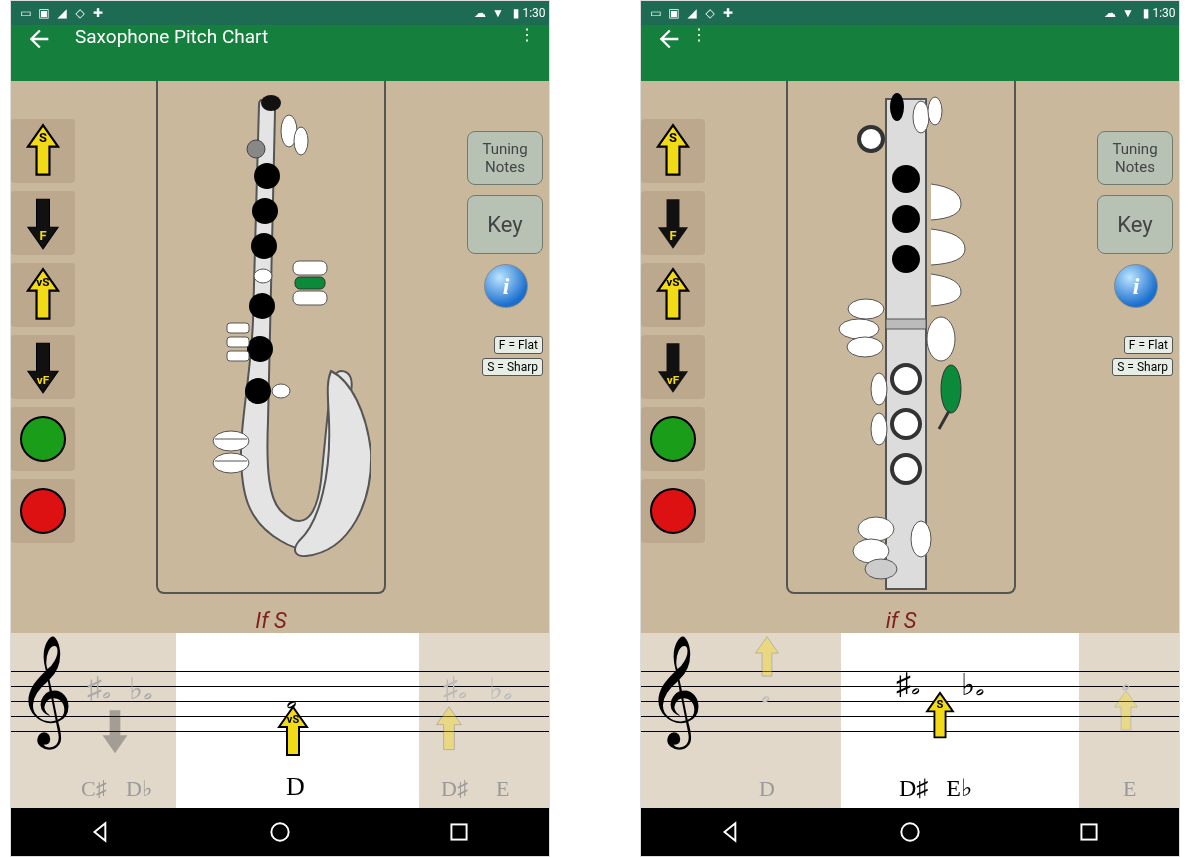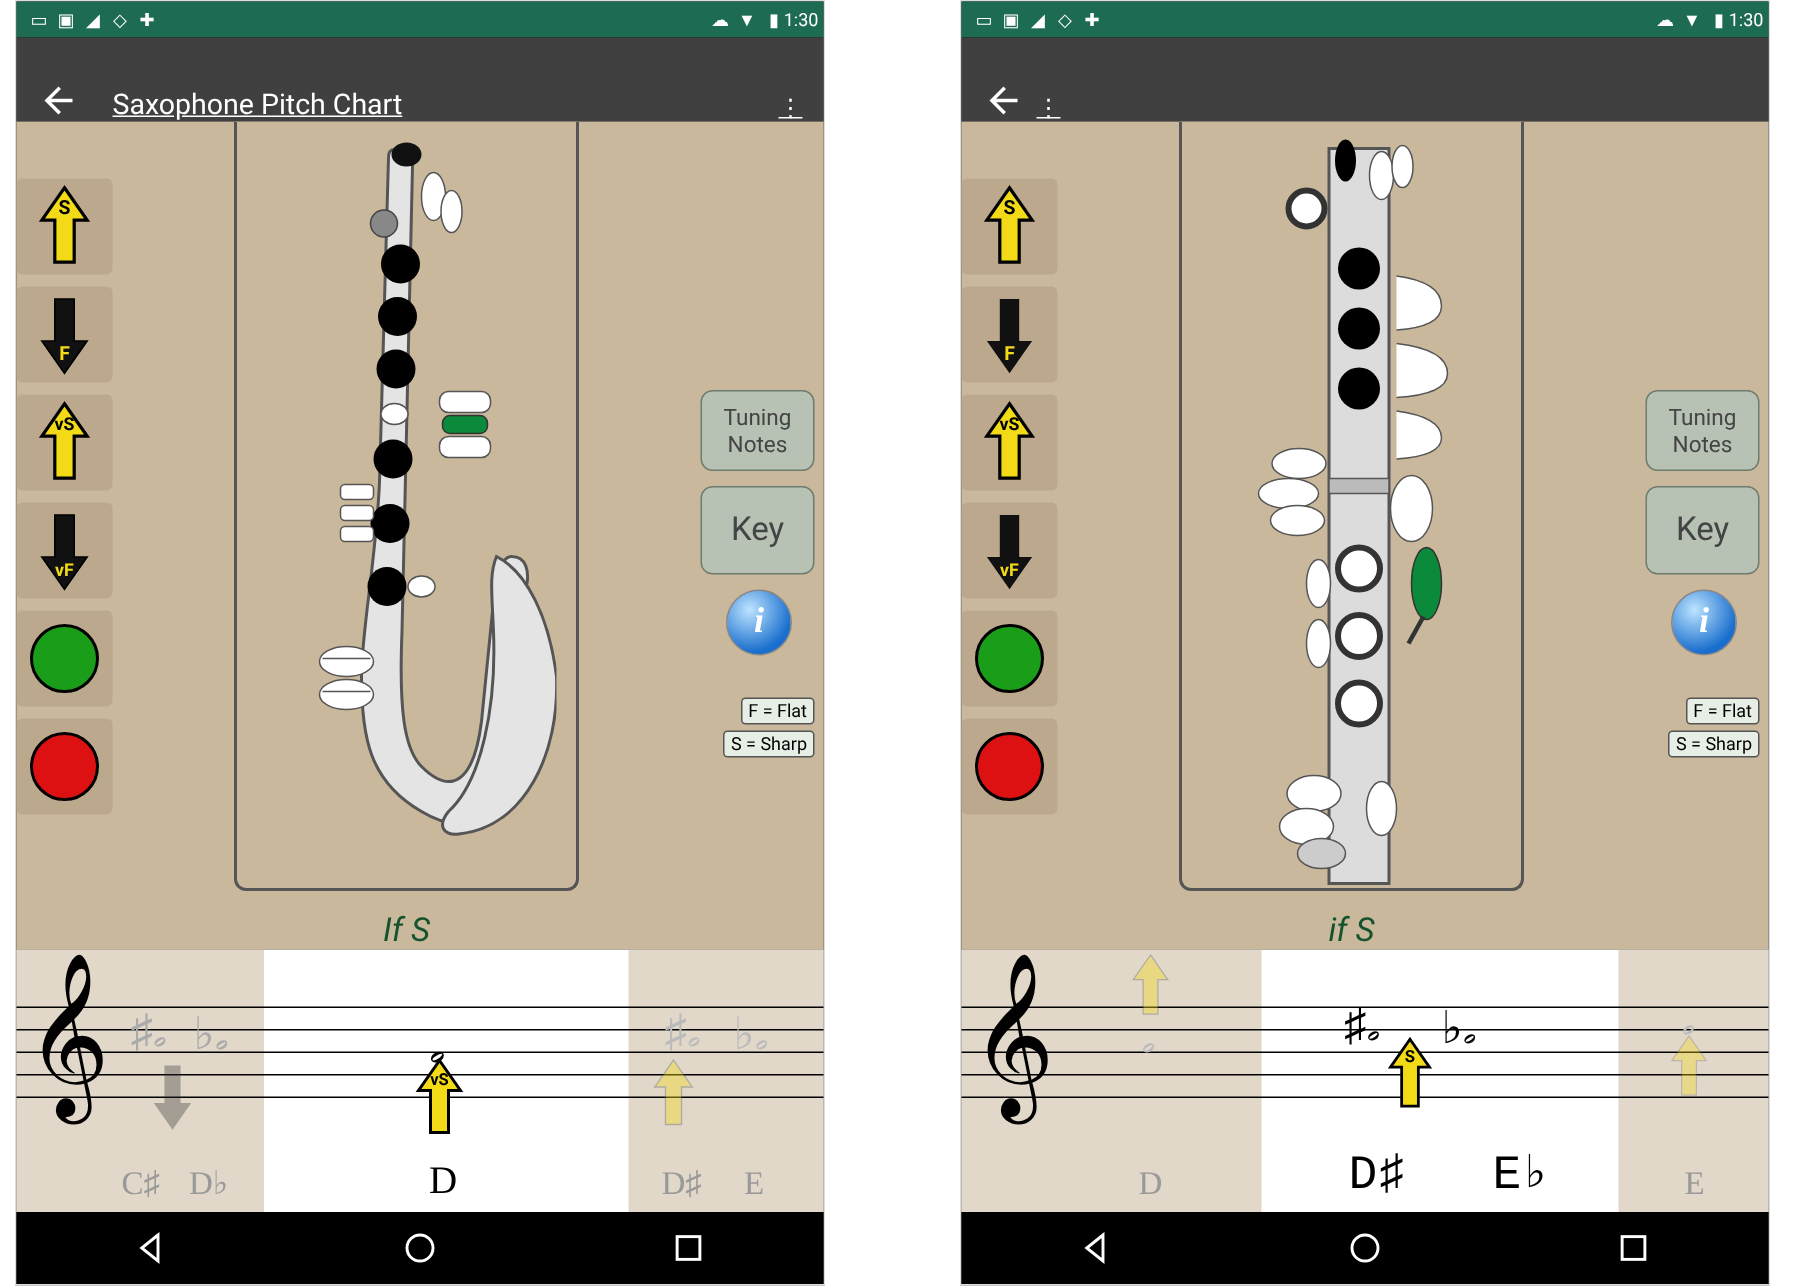--- a/index.html
+++ b/index.html
@@ -1,34 +1,34 @@
 <!DOCTYPE html>
 <html><head>
 <meta charset="utf-8">
 <style>
   * { box-sizing: border-box; margin: 0; padding: 0; }
   body { background: #fff; font-family: Roboto, Arial, sans-serif; width: 1200px; height: 857px; overflow: hidden; display: flex; gap: 90px; padding-left: 10px; }
   .device { width: 540px; height: 857px; display: flex; flex-direction: column; border: 1px solid #ddd; background: #000; position: relative; }
   .status-bar { height: 24px; background: #1d6b53; display: flex; align-items: center; justify-content: space-between; padding: 0 8px; color: #fff; font-size: 12px; }
   .status-left, .status-right { display: flex; align-items: center; gap: 4px; }
   .status-left span, .status-right span { width: 14px; height: 14px; display: inline-flex; align-items: center; justify-content: center; }
-  .app-bar { height: 56px; background: #404040; display: flex; align-items: flex-end; color: #fff; padding: 0 14px; text-decoration: underline; }
+  .app-bar { height: 56px; background: #15803d; display: flex; align-items: flex-start; color: #fff; padding: 0 14px; }
   .app-bar .back { width: 28px; height: 28px; cursor: pointer; }
   .app-bar .title { flex: 1; font-size: 19px; margin-left: 22px; }
   .app-bar .menu { width: 24px; text-align: right; cursor: pointer; }
   .content { flex: 1; background: #c9b89c; display: flex; position: relative; overflow: hidden; }
   .left-col { width: 68px; display: flex; flex-direction: column; gap: 8px; padding-top: 38px; }
   .sq-btn { width: 64px; height: 64px; background: #bba88d; border-radius: 4px; display: flex; align-items: center; justify-content: center; cursor: pointer; }
   .circ { width: 46px; height: 46px; border-radius: 50%; border: 2px solid #000; }
   .green-c { background: #1a9e1a; }
   .red-c { background: #d11; }
   .center { flex: 1; display: flex; flex-direction: column; align-items: center; position: relative; }
   .frame { width: 230px; height: 530px; border: 2px solid #555; border-top: none; border-radius: 0 0 8px 8px; margin-top: 0; background: #c9b89c; position: relative; display: flex; justify-content: center; }
-  .tag-text { color: #14532d; font-size: 22px; margin-top: 14px; font-style: italic; }
-  .right-col { width: 86px; display: flex; flex-direction: column; gap: 10px; align-items: flex-end; padding-top: 50px; padding-right: 6px; justify-content: center; }
+  .tag-text { color: #7f1d1d; font-size: 22px; margin-top: 14px; font-style: italic; }
+  .right-col { width: 86px; display: flex; flex-direction: column; gap: 10px; align-items: flex-end; padding-top: 50px; padding-right: 6px; }
   .rnd-btn { width: 76px; background: #b7c2b5; border: 1px solid #6e7c6e; border-radius: 8px; text-align: center; padding: 8px 4px; font-size: 15px; color: #444; cursor: pointer; }
   .rnd-btn.big { font-size: 22px; padding: 16px 4px; }
   .info-btn { width: 44px; height: 44px; border-radius: 50%; background: radial-gradient(circle at 35% 30%, #bde4ff, #1a6fce 70%); display: flex; align-items: center; justify-content: center; color: #fff; font-style: italic; font-weight: bold; font-family: serif; font-size: 24px; cursor: pointer; border: 1px solid #888; margin-right: 15px; }
   .legend { display: flex; flex-direction: column; gap: 4px; align-items: flex-end; margin-top: 18px; }
   .leg-pill { background: #e6eee6; border: 1px solid #555; border-radius: 3px; font-size: 12px; padding: 1px 4px; }
   .staff-zone { height: 175px; background: #fff; position: relative; }
   .tinted { position: absolute; top: 0; bottom: 0; background: rgba(201,184,156,0.55); }
   .staff-lines { position: absolute; left: 0; right: 0; top: 38px; }
   .staff-lines div { height: 1px; background: #000; margin-bottom: 14px; }
   .treble { position: absolute; left: 6px; top: 10px; font-size: 95px; line-height: 95px; font-family: serif; }
@@ -348,21 +348,21 @@
         <path d="M20 2 L34 22 H26 V50 H14 V22 H6 Z" fill="#f3da17" stroke="#000" stroke-width="2"></path>
         <text x="20" y="18" text-anchor="middle" font-size="12" font-weight="bold">S</text>
       </svg>
 
     <div class="note" style="left:480px; top:30px; color:#bbb;">𝅗</div>
     <svg class="staff-marker" style="left:468px; top:56px; opacity:.35;" width="34" height="46" viewBox="0 0 40 56">
         <path d="M20 2 L34 22 H26 V50 H14 V22 H6 Z" fill="#f3da17" stroke="#777"></path>
       </svg>
 
     <div class="note-label" style="left:118px; color:#999;">D</div>
-    <div class="note-label" style="left:258px; font-size:32px; white-space:pre;font-family:Liberation Mono, monospace;">D♯   E♭</div>
+    <div class="note-label" style="left:258px; font-size:24px; white-space:pre;">D♯   E♭</div>
     <div class="note-label" style="left:482px; color:#999;">E</div>
   </div>
 
   <div class="nav-bar">
     <svg class="nav-icon" viewBox="0 0 24 24" fill="none" stroke="#fff" stroke-width="1.8">
         <path d="M16 4 L6 12 L16 20 Z"></path>
       </svg>
     <svg class="nav-icon" viewBox="0 0 24 24" fill="none" stroke="#fff" stroke-width="1.8">
         <circle cx="12" cy="12" r="8"></circle>
       </svg>

